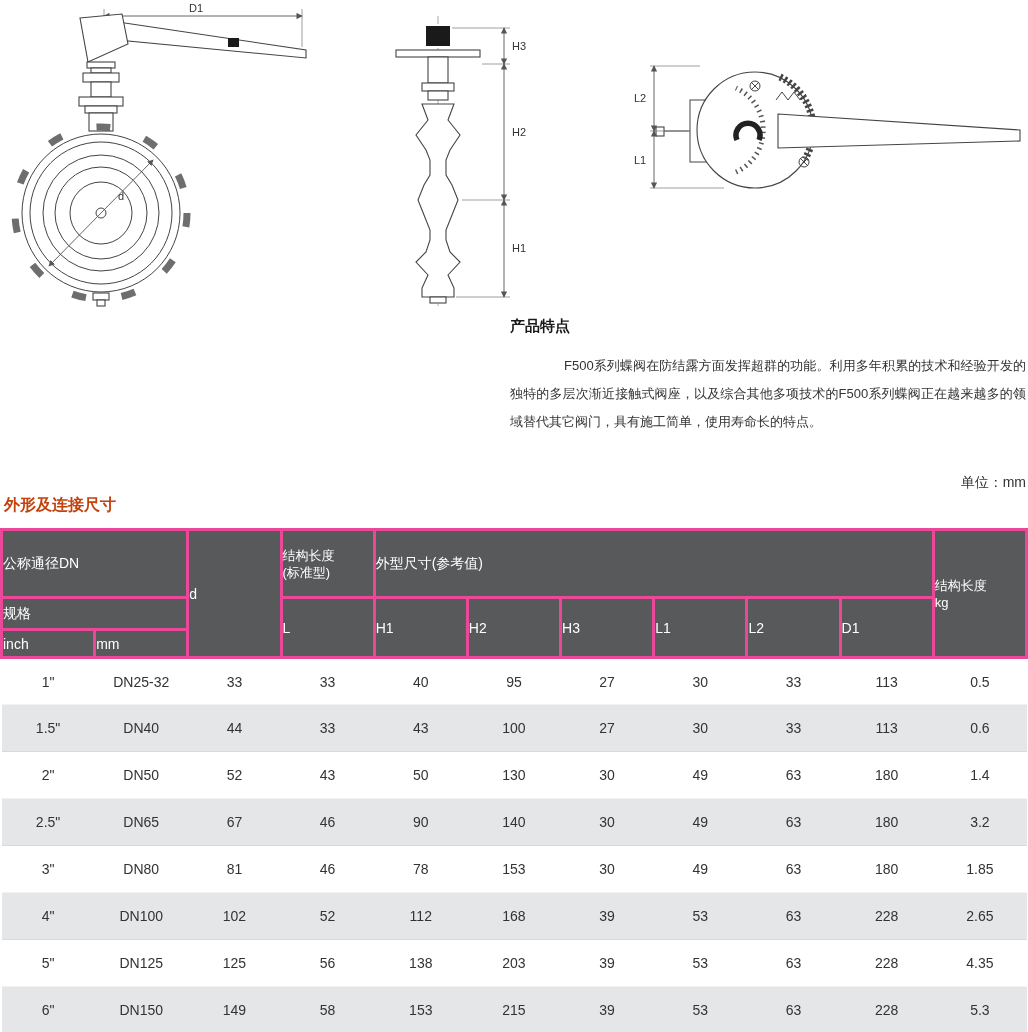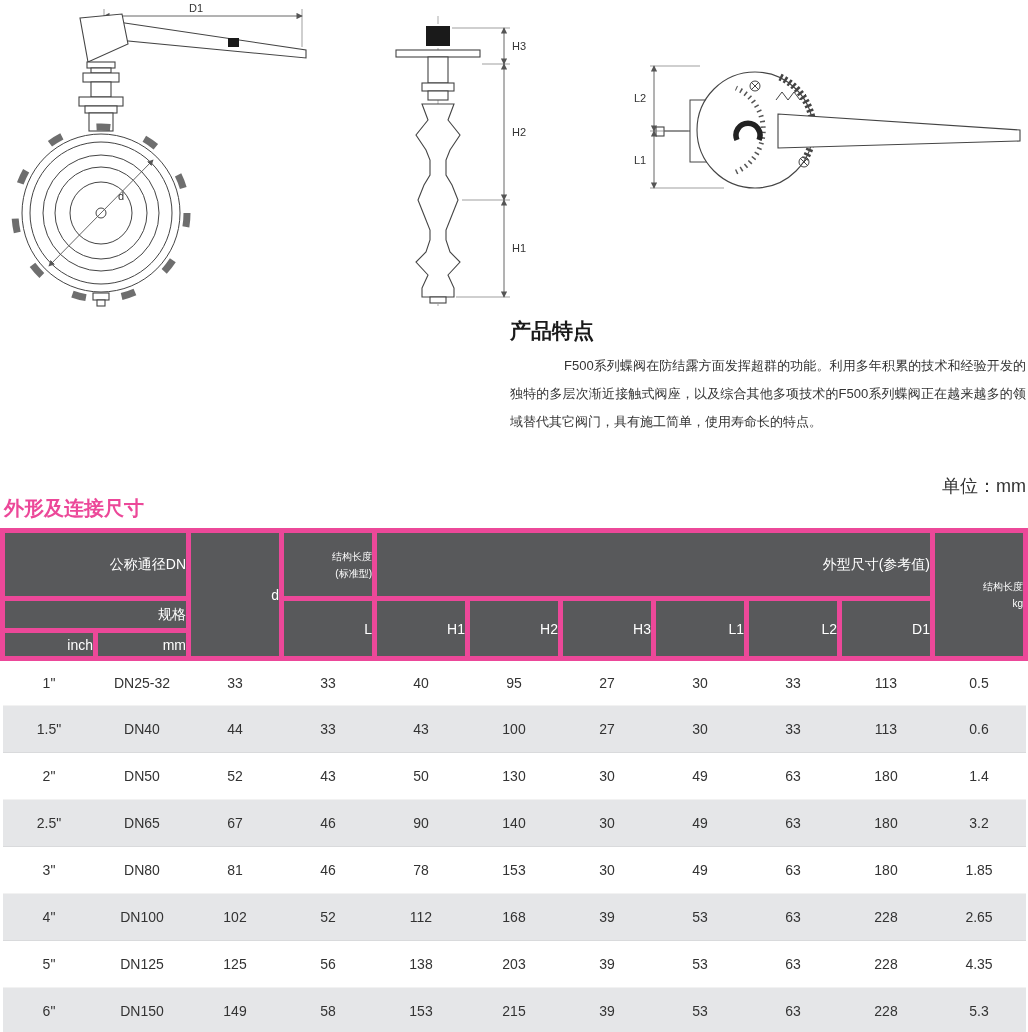--- a/index.html
+++ b/index.html
@@ -14,34 +14,34 @@
   #top-view   { left:628px; top:42px; }
   svg { display:block; }
   svg .part   { fill:#fff; stroke:#444; stroke-width:1.1; }
   svg .solid  { fill:#1a1a1a; stroke:none; }
   svg .thin   { fill:none; stroke:#444; stroke-width:1; }
   svg .dim    { stroke:#555; stroke-width:0.9; fill:none; }
   svg .ext    { stroke:#777; stroke-width:0.7; fill:none; }
   svg .center { stroke:#888; stroke-width:0.7; stroke-dasharray:8 3 2 3; }
   svg text    { font-family:"Liberation Sans",sans-serif; font-size:11px; fill:#333; }
 
-  .features-title { position:absolute; left:510px; top:317px; font-size:21px; font-weight:600; color:#1a1a1a; }
+  .features-title { position:absolute; left:510px; top:317px; font-size:15px; font-weight:600; color:#1a1a1a; }
   .features-body  { position:absolute; left:510px; top:352px; width:516px; font-size:13px;
                     line-height:28px; text-align:justify; text-indent:54px; color:#333; }
 
-  .dims-title { position:absolute; left:4px; top:495px; font-size:20px; font-weight:600; color:#ec4899; }
-  .unit-label { position:absolute; right:2px; top:474px; font-size:18px; color:#333; }
+  .dims-title { position:absolute; left:4px; top:495px; font-size:16px; font-weight:600; color:#c2410c; }
+  .unit-label { position:absolute; right:2px; top:474px; font-size:14px; color:#333; }
 
   table.dims { position:absolute; left:0; top:528px; width:1028px;
                border-collapse:collapse; table-layout:fixed; }
   table.dims col { width:9.0909%; }
   thead th { background:var(--header-bg,#58595b); color:#fff; font-weight:normal;
-             font-size:14px; border:5px solid #ec4899; text-align:right; vertical-align:middle; padding:0; }
+             font-size:14px; border:3px solid #ec4899; text-align:left; vertical-align:middle; padding:0; }
   tr.h-row1 { height:68px; } tr.h-row2 { height:32px;margin-left:10px; } tr.h-row3 { height:28px; }
-  thead .two-line div { line-height:17px; font-size:10px; }
+  thead .two-line div { line-height:17px; font-size:13px; }
   tbody tr { height:47px; }
   tbody td { text-align:center; vertical-align:middle; font-size:14px; color:#333;
              border-bottom:1px solid rgba(0,0,0,0.05); }
   tbody tr:nth-child(even) { background:var(--alt-row-bg,#e5e6e8); }
 </style>
 </head>
 <body>
 
 <div class="drawing" id="front-view">
   <svg width="345" height="312" viewBox="0 0 345 312">

